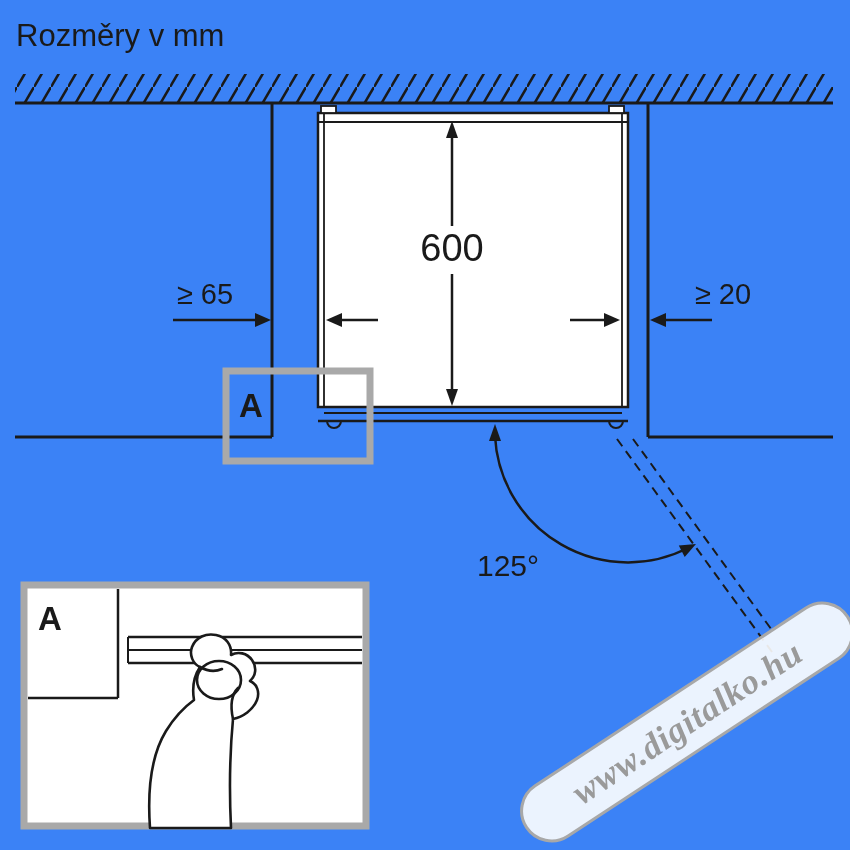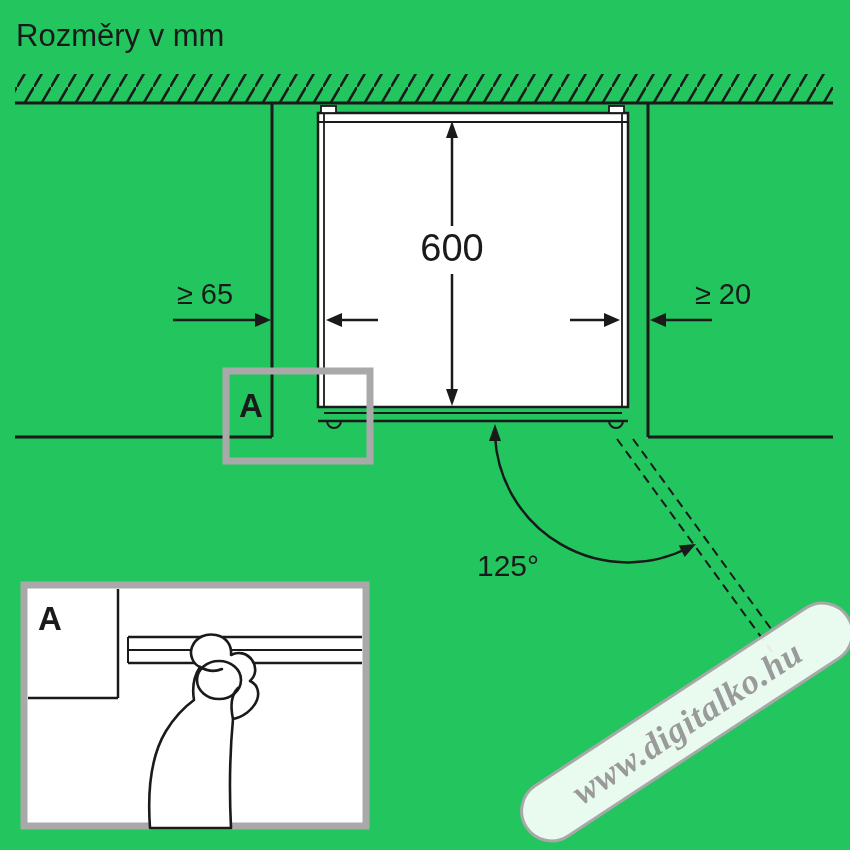--- a/index.html
+++ b/index.html
@@ -1,17 +1,17 @@
 <!DOCTYPE html>
 <html><head>
 <meta charset="utf-8">
 <style>
   html,body{margin:0;padding:0;background:#ffffff;}
   .stage{
-    width:850px;height:850px;position:relative;background:#22c55e;
+    width:850px;height:850px;position:relative;background:#3b82f6;
     font-family:"Liberation Sans", sans-serif;overflow:hidden;
   }
   svg{display:block}
   svg text{fill:#1a1a1a;font-family:"Liberation Sans", sans-serif;}
   .t-title{font-size:31px;}
   .t-dim{font-size:38px;}
   .t-clear{font-size:29px;}
   .t-angle{font-size:30px;}
   .t-marker{font-size:33px;font-weight:bold;}
   .t-wm{

